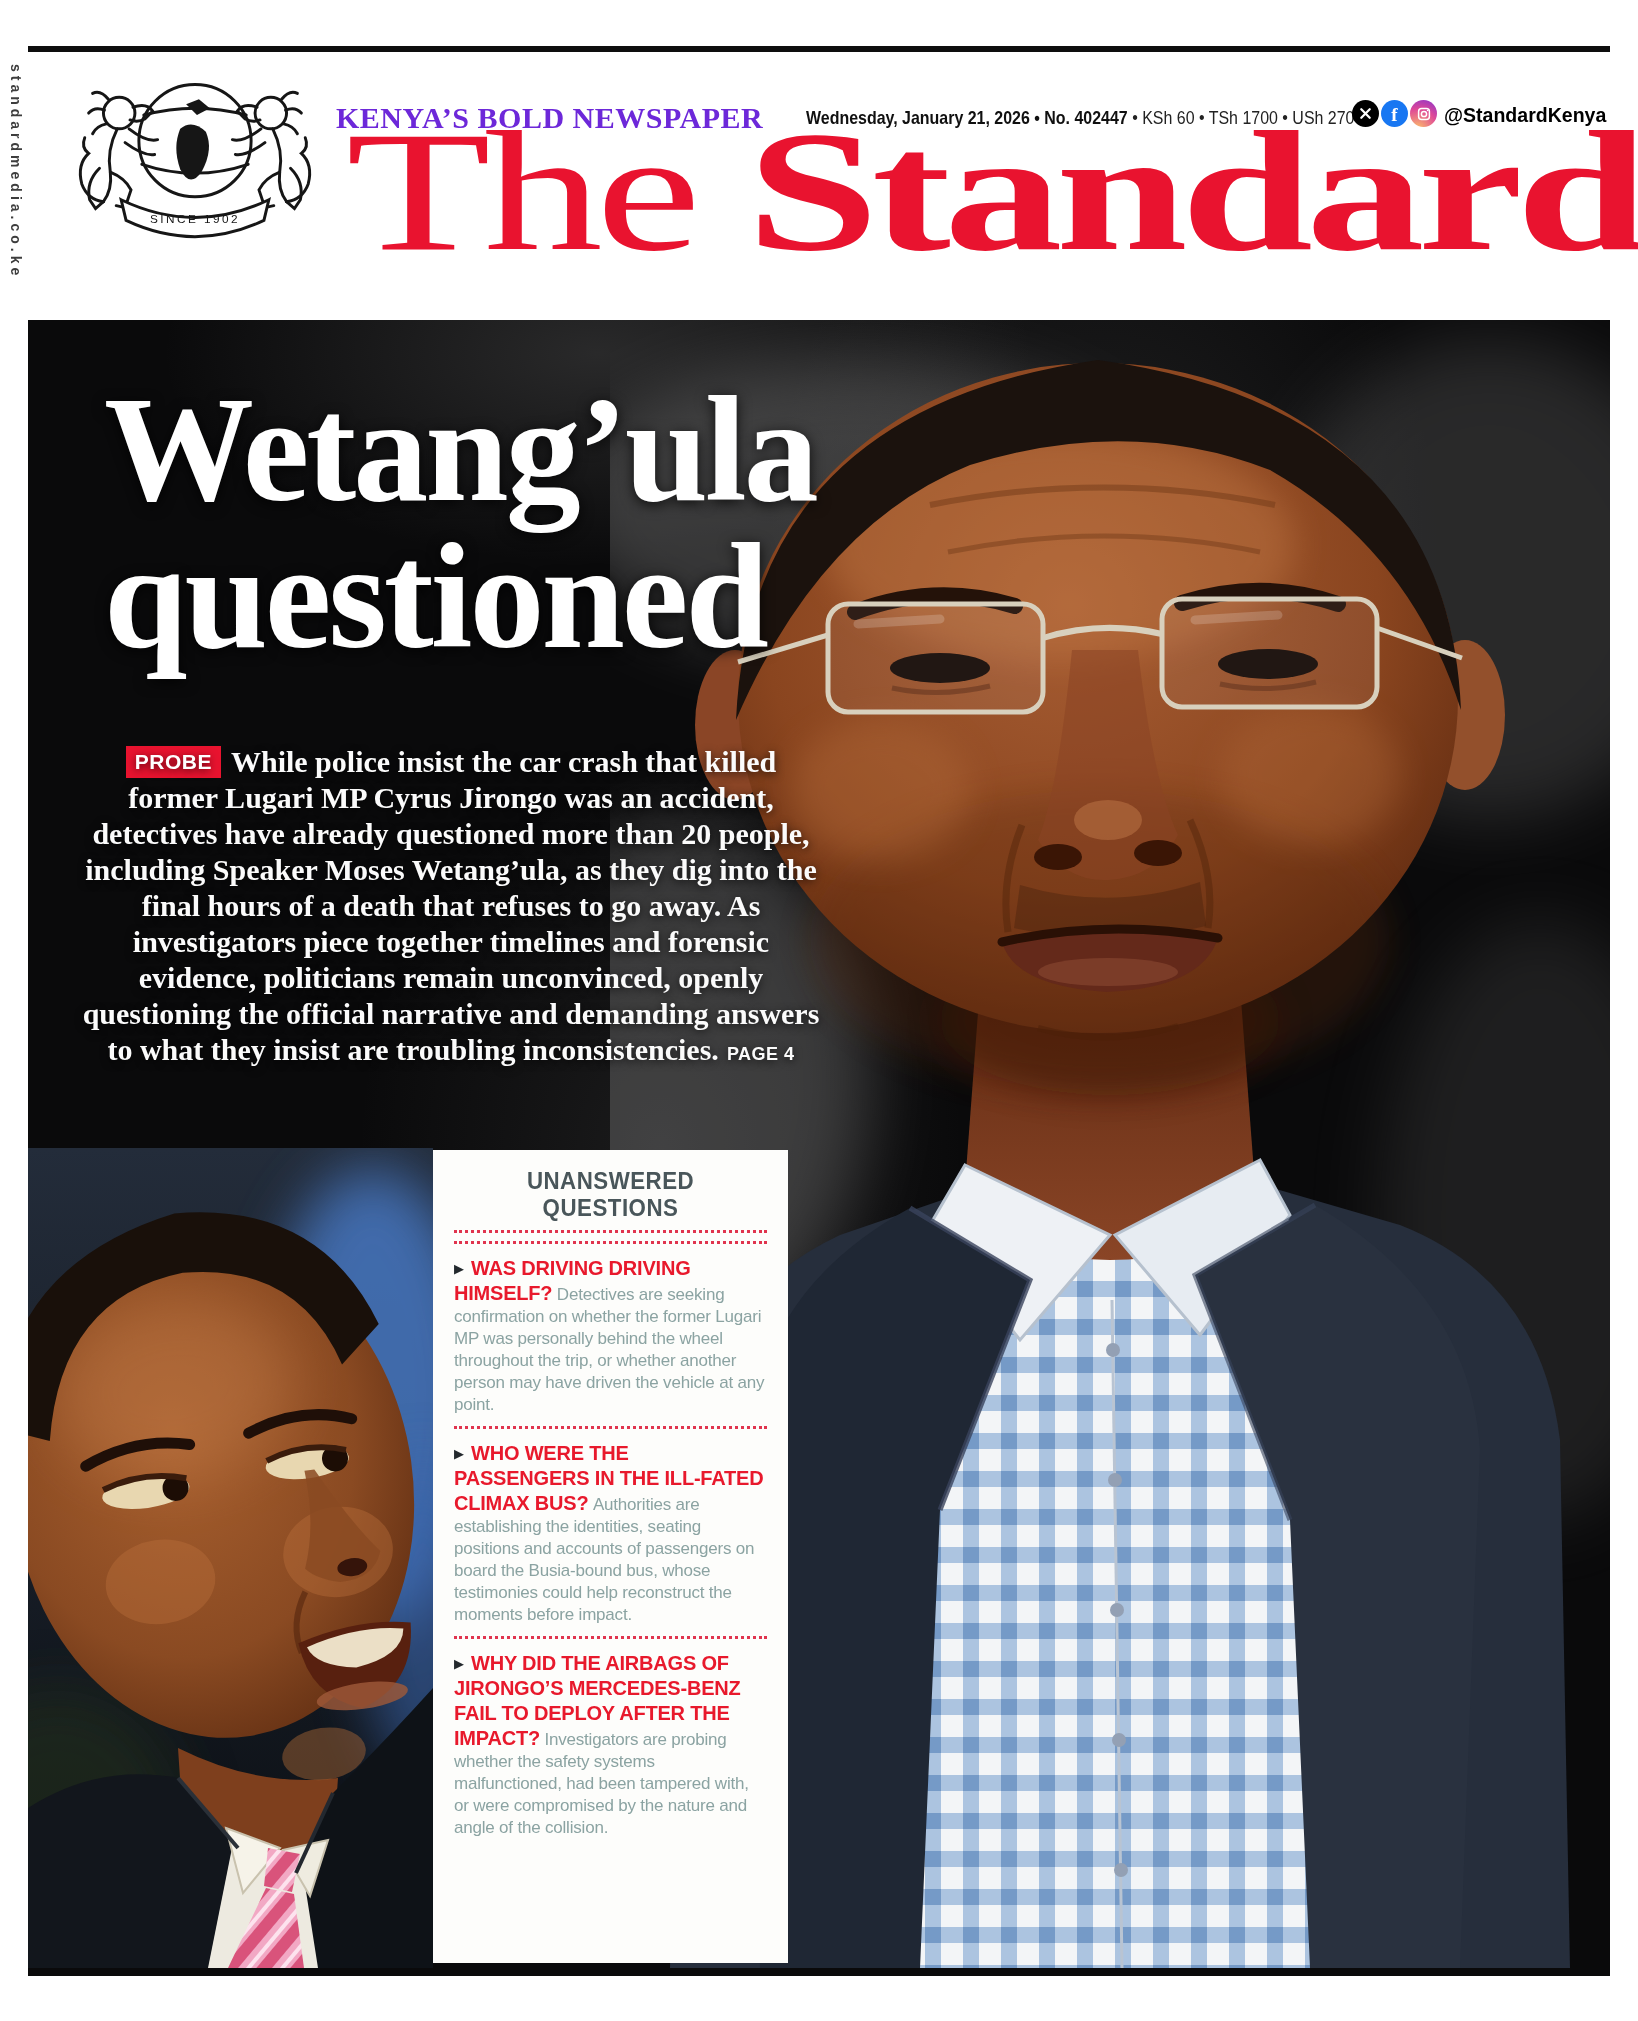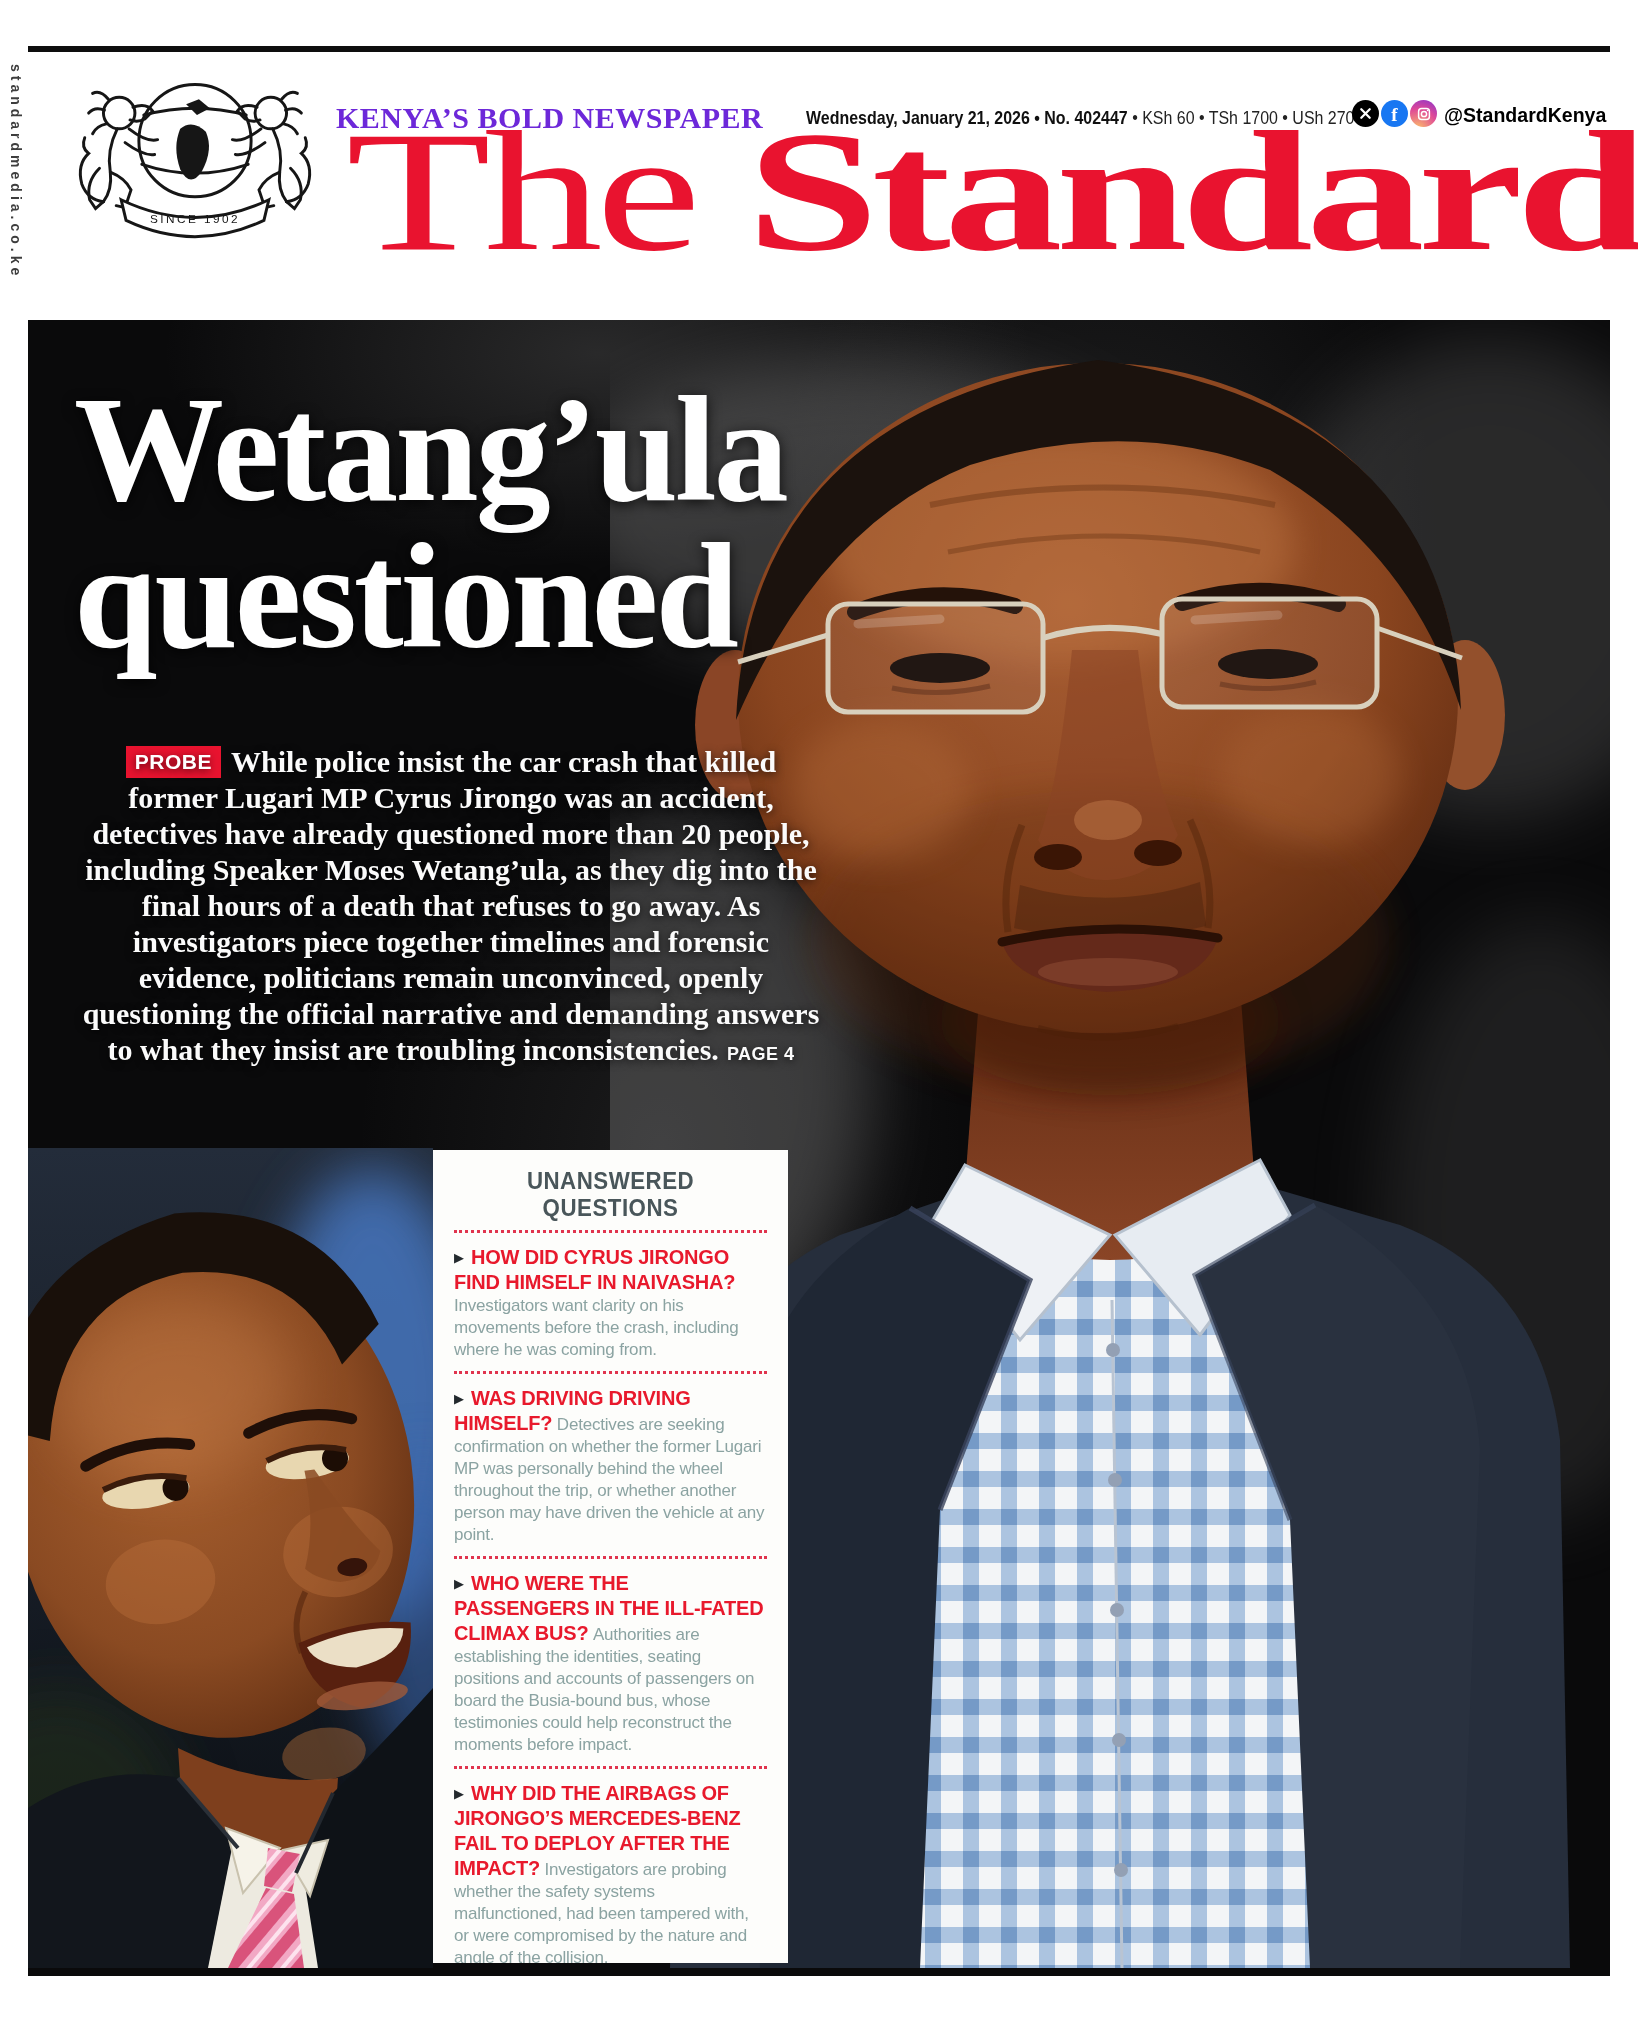--- a/index.html
+++ b/index.html
@@ -29,21 +29,21 @@
   .masthead-title .t-light{font-weight:400;}
   .masthead-title .t-bold{font-weight:700;}
   
   .block{position:absolute;left:28px;top:320px;width:1582px;height:1656px;background:
       radial-gradient(ellipse 620px 300px at 36% 2%,rgba(135,135,135,.25),transparent 70%),
       radial-gradient(ellipse 480px 620px at 68% 14%,rgba(110,110,110,.22),transparent 70%),
       radial-gradient(ellipse 420px 520px at 40% 50%,rgba(120,120,120,.15),transparent 72%),
       #0a0a0b;overflow:hidden;}
   .photo-main{position:absolute;right:0;top:0;width:1000px;height:1648px;}
   .photo-second{position:absolute;left:0;top:828px;width:405px;height:820px;}
-  .headline{position:absolute;left:46px;top:56px;font:700 150px/147px "Liberation Serif",serif;
+  .headline{position:absolute;left:76px;top:56px;font:700 150px/147px "Liberation Serif",serif;
         color:#ffffff;letter-spacing:-3px;text-shadow:0 3px 14px rgba(0,0,0,.8);}
   .intro{position:absolute;left:54px;top:424px;width:738px;text-align:center;
         font:700 30px/36px "Liberation Serif",serif;color:#fbfbfb;text-shadow:0 2px 8px rgba(0,0,0,.7);}
   .probe-badge{display:inline-block;background:#e9132f;color:#fff;
         font:700 21px/25px "Liberation Sans",sans-serif;padding:3px 9px 4px;margin-right:10px;
         vertical-align:3px;letter-spacing:.5px;text-align:right;}
   .page-ref{font:700 18px "Liberation Sans",sans-serif;letter-spacing:.5px;margin-left:8px;text-align:right;}
   
   .panel{position:absolute;left:405px;top:830px;width:355px;height:813px;background:#fdfdfb;
         box-sizing:border-box;padding:18px 21px 9px;overflow:hidden;z-index:5;}
@@ -289,23 +289,20 @@
         <path d="M238,740 L266,746 L276,820 L200,820 Z" fill="url(#tiep)"></path>
         <path d="M150,630 L210,700" stroke="#2a3038" stroke-width="4" fill="none"></path>
         <path d="M305,645 L268,725" stroke="#23282f" stroke-width="4" fill="none"></path>
       </svg>
     </div>
 
     <div class="panel">
       <div class="panel-title">UNANSWERED QUESTIONS</div>
       <div class="dotted-rule"></div>
 
-      <p class="panel-item">
-        <span class="bullet">▶</span><span class="q">HOW DID CYRUS JIRONGO FIND HIMSELF IN NAIVASHA?</span> <span class="a">Investigators want clarity on his movements before the crash, including where he was coming from.</span>
-      </p>
       <div class="dotted-rule"></div>
 
       <p class="panel-item">
         <span class="bullet">▶</span><span class="q">WAS DRIVING DRIVING HIMSELF?</span> <span class="a">Detectives are seeking confirmation on whether the former Lugari MP was personally behind the wheel throughout the trip, or whether another person may have driven the vehicle at any point.</span>
       </p>
       <div class="dotted-rule"></div>
 
       <p class="panel-item">
         <span class="bullet">▶</span><span class="q">WHO WERE THE PASSENGERS IN THE ILL-FATED CLIMAX BUS?</span> <span class="a">Authorities are establishing the identities, seating positions and accounts of passengers on board the Busia-bound bus, whose testimonies could help reconstruct the moments before impact.</span>
       </p>

